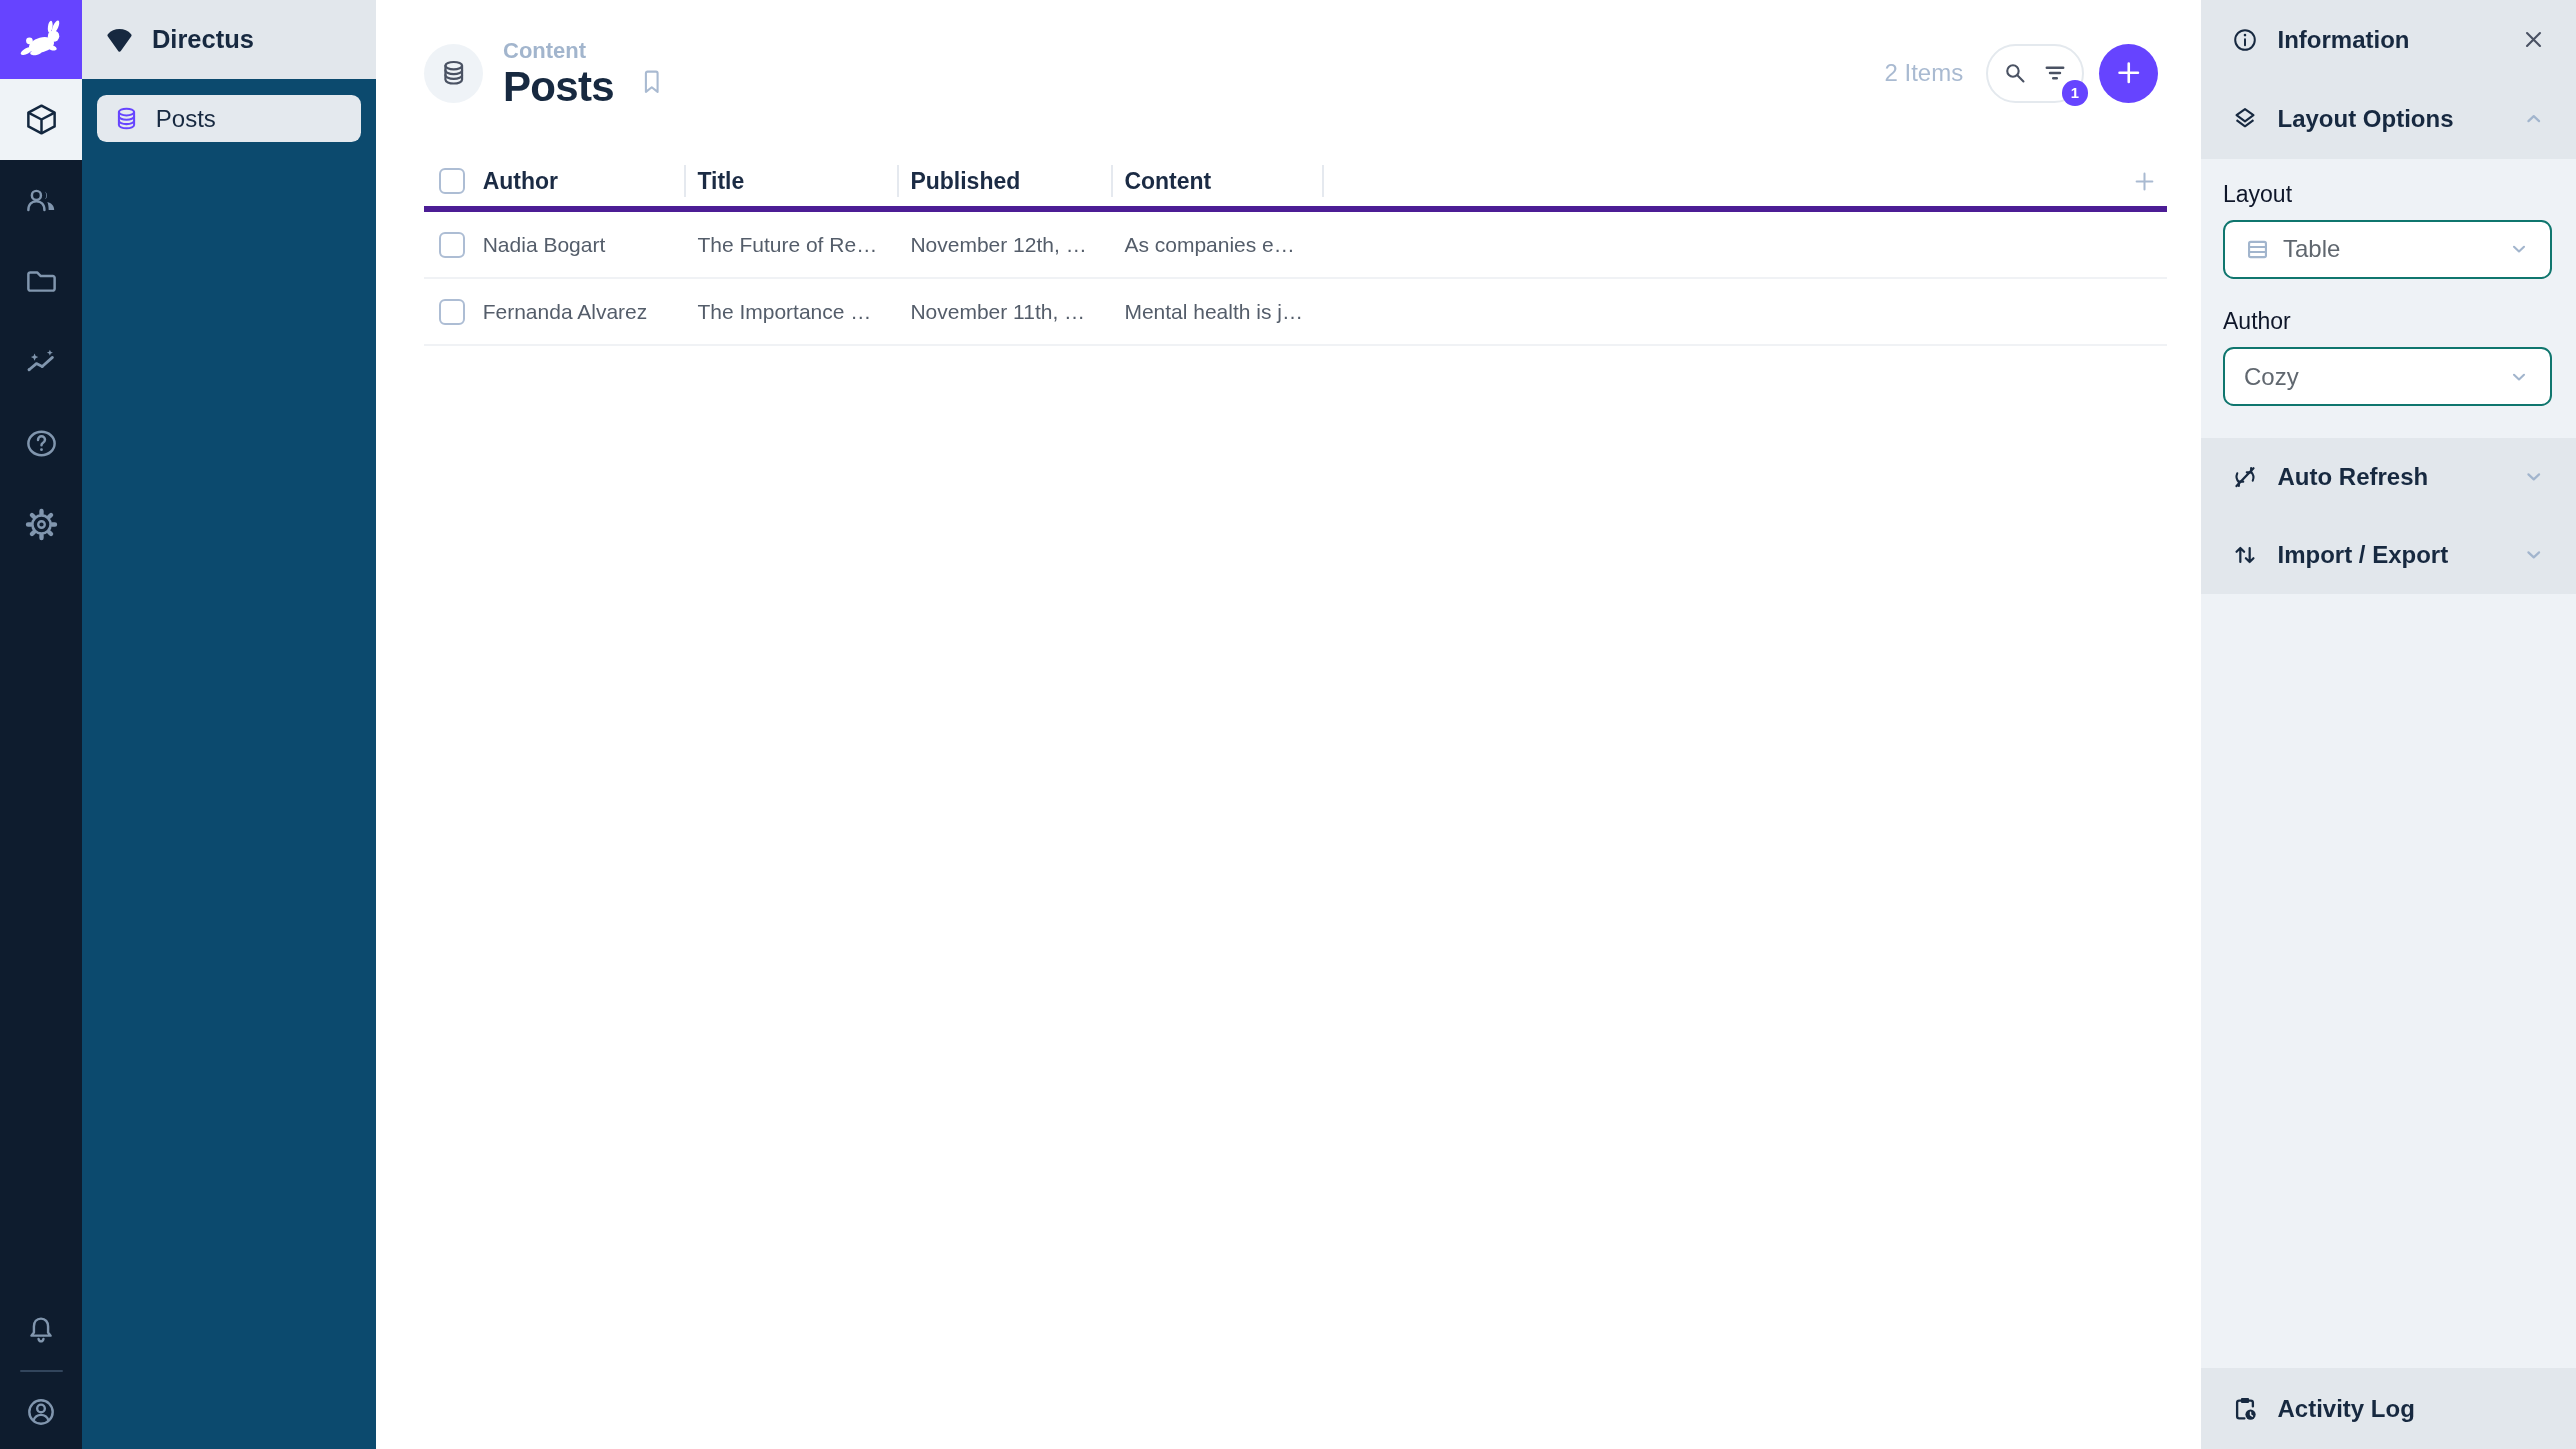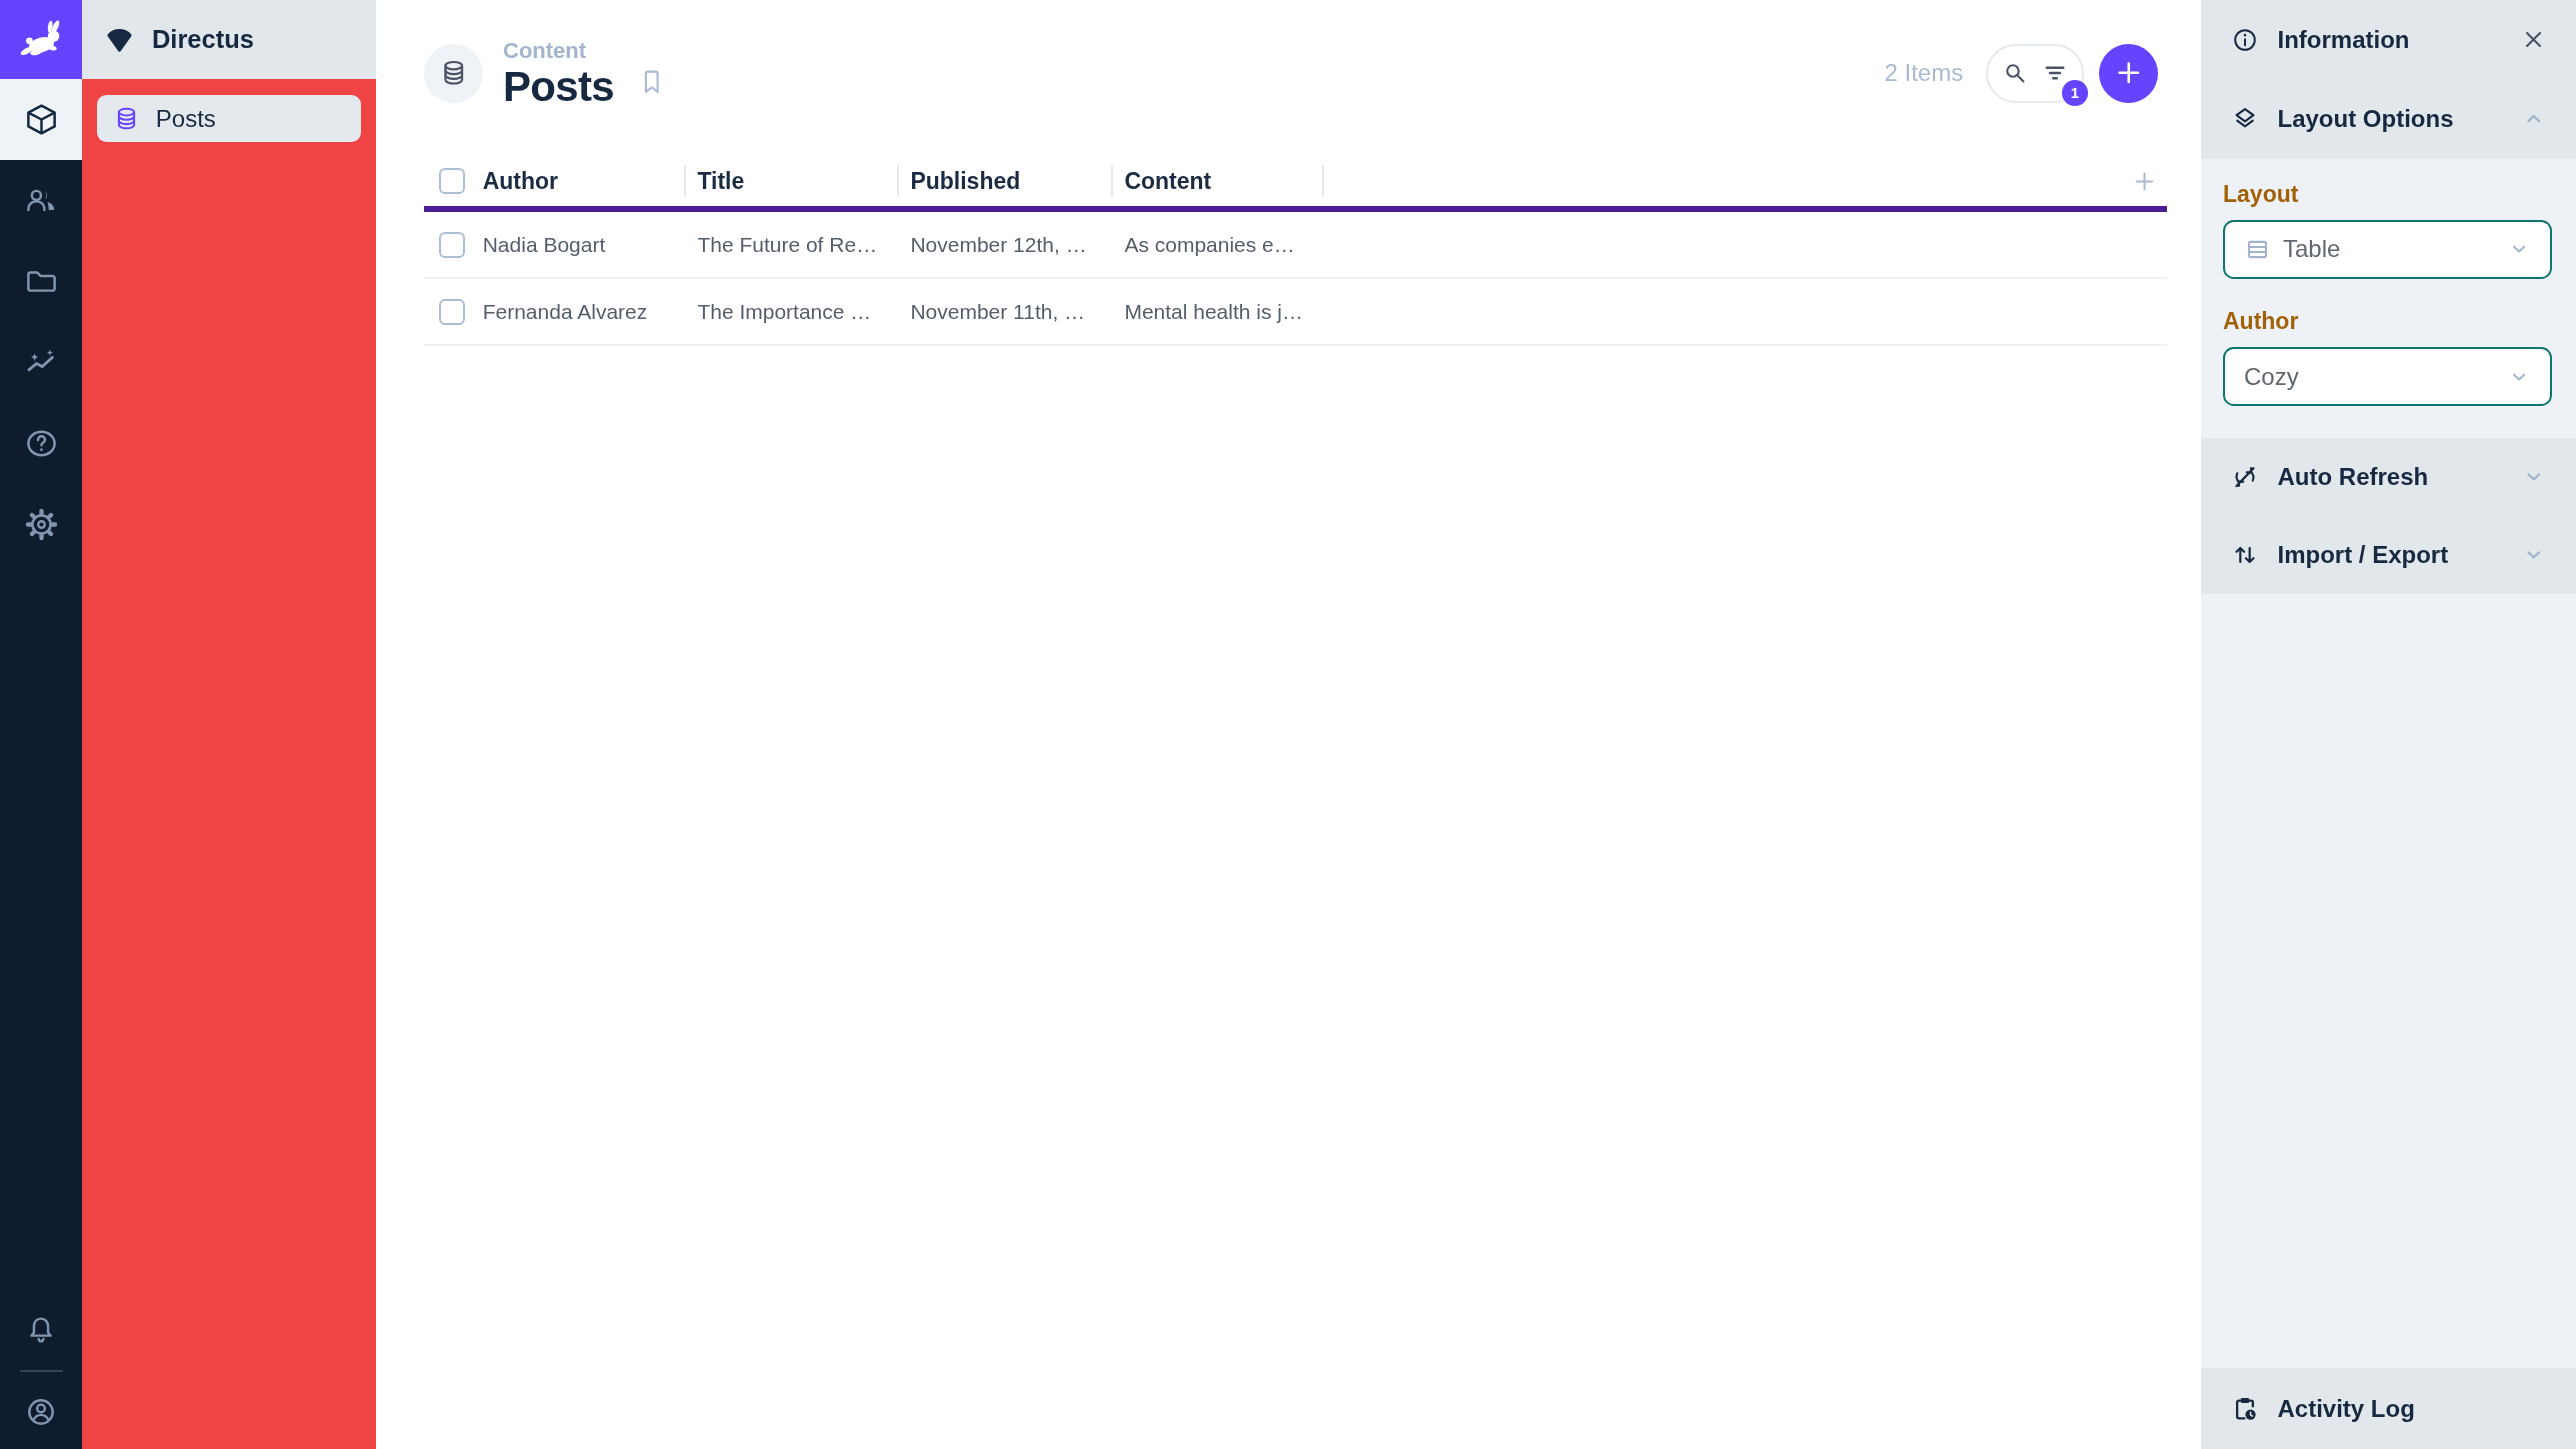--- a/index.html
+++ b/index.html
@@ -25,21 +25,21 @@
   .mod-btn {
     width: 82px; height: 81px; display: flex; align-items: center; justify-content: center;
     color: #8196ae; cursor: pointer;
   }
   .mod-btn.active { background: #eff3f7; color: #13273f; }
   .mod-spacer { flex: 1; }
   .mod-divider { width: 43px; height: 2.7px; background: #32455c; border-radius: 1.3px; margin: 2.7px 0; }
   .mod-bottom { width: 82px; height: 74px; display: flex; align-items: center; justify-content: center; color: #8196ae; cursor: pointer; }
 
   
-  .nav-sidebar { width: 294px; height: 1449px; background: #ef4444; flex-shrink: 0; display: flex; flex-direction: column; }
+  .nav-sidebar { width: 294px; height: 1449px; background: #0c4a6e; flex-shrink: 0; display: flex; flex-direction: column; }
   .project-header {
     height: 79px; background: #e2e7ec; display: flex; align-items: center;
     padding: 0 21.5px; gap: 17.4px; flex-shrink: 0; cursor: pointer;
   }
   .project-name { font-size: 25.5px; font-weight: bold; color: #172940; }
   .nav-list { padding: 16px 14.8px; }
   .nav-item {
     height: 47px; border-radius: 9.4px; background: #e4e9ee;
     display: flex; align-items: center; padding: 0 16px; gap: 16px; cursor: pointer;
   }
@@ -108,21 +108,21 @@
     height: 79px; background: #e2e7ec; display: flex; align-items: center;
     padding: 0 29.5px; gap: 19px; flex-shrink: 0; cursor: pointer;
   }
   .side-row .row-label { font-size: 24px; font-weight: bold; color: #172940; white-space: nowrap; }
   .side-row .row-end { margin-left: auto; }
   .side-icon { color: #172940; flex-shrink: 0; }
   .chev { color: #a2b5cd; }
   .close-color { color: #4a5263; }
 
   .layout-content { background: #eef2f6; padding: 21.5px 24px 0 22px; height: 279px; flex-shrink: 0; }
-  .field-label { font-size: 23px; font-weight: bold; color: #a16207; margin-bottom: 12px; }
+  .field-label { font-size: 23px; font-weight: normal; color: #0f172a; margin-bottom: 12px; }
   .dropdown {
     height: 59px; background: #ffffff; border: 2px solid #0f766e; border-radius: 10.7px;
     display: flex; align-items: center; padding: 0 19px; gap: 12px; cursor: pointer;
   }
   .dropdown .dd-value { font-size: 24px; color: #60676f; flex: 1; }
   .dd-icon { color: #a2b5cd; flex-shrink: 0; }
   .field-gap { height: 29.5px; }
 
   .side-fill { flex: 1; background: #eef2f6; }
   .activity-row { height: 81px; }

